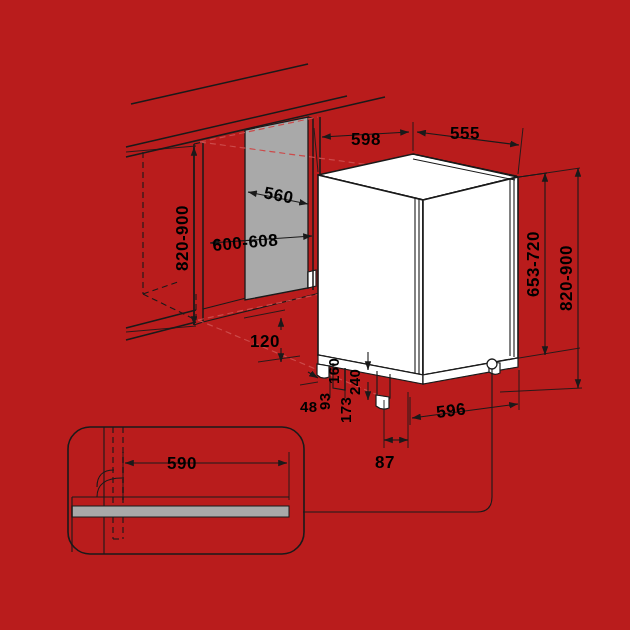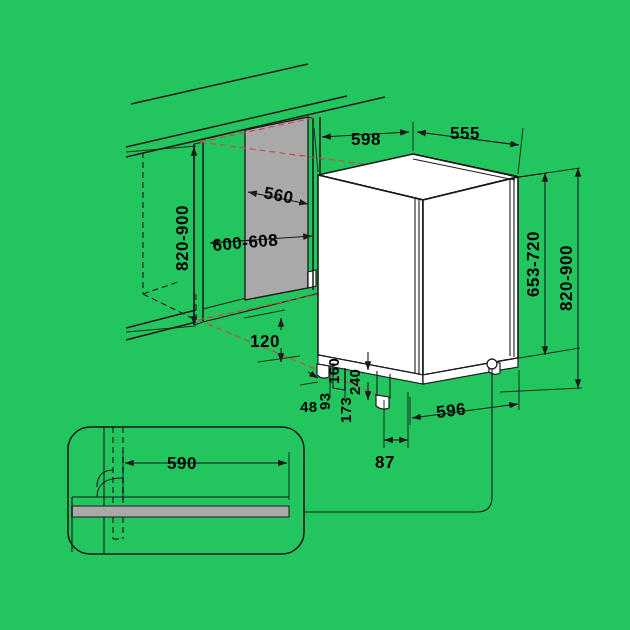--- a/index.html
+++ b/index.html
@@ -4,21 +4,21 @@
 <style>
   html, body {
     margin: 0;
     padding: 0;
     background: #ffffff;
   }
   #drawing-root {
     position: relative;
     width: 630px;
     height: 630px;
-    background: #22c55e;
+    background: #b91c1c;
     font-family: "Liberation Sans", sans-serif;
     overflow: hidden;
   }
   svg#tech-drawing {
     display: block;
     width: 630px;
     height: 630px;
   }
   .solid-line {
     stroke: #1a1a1a;

